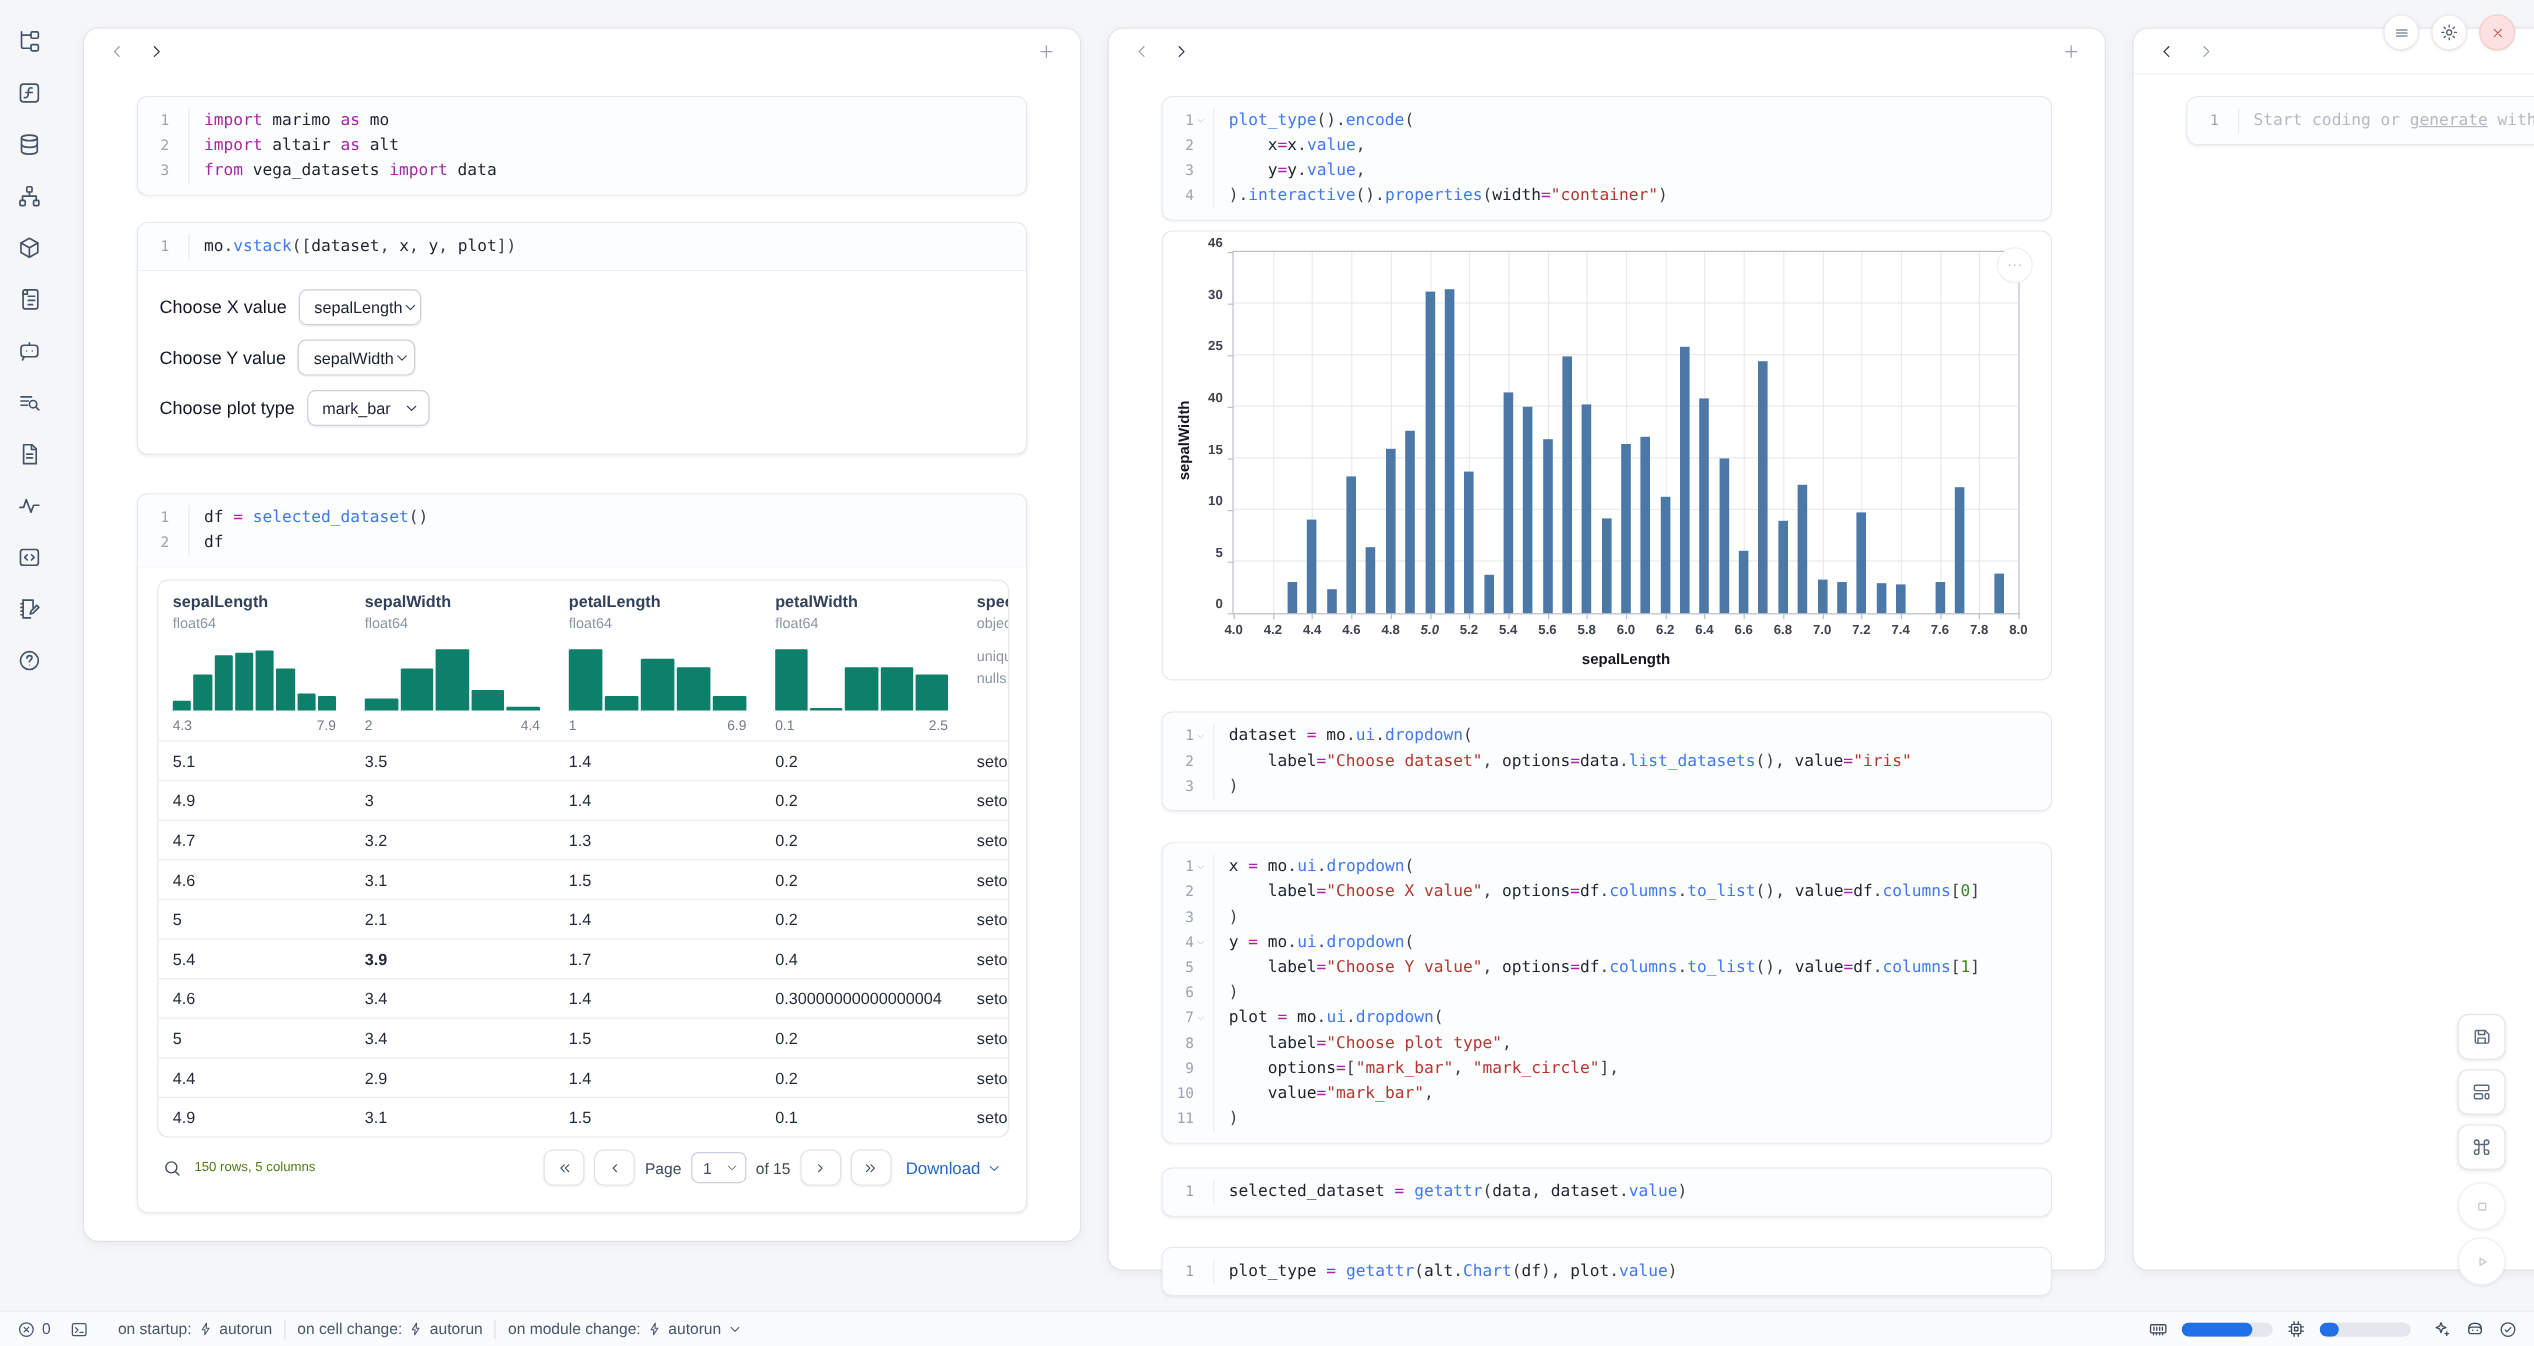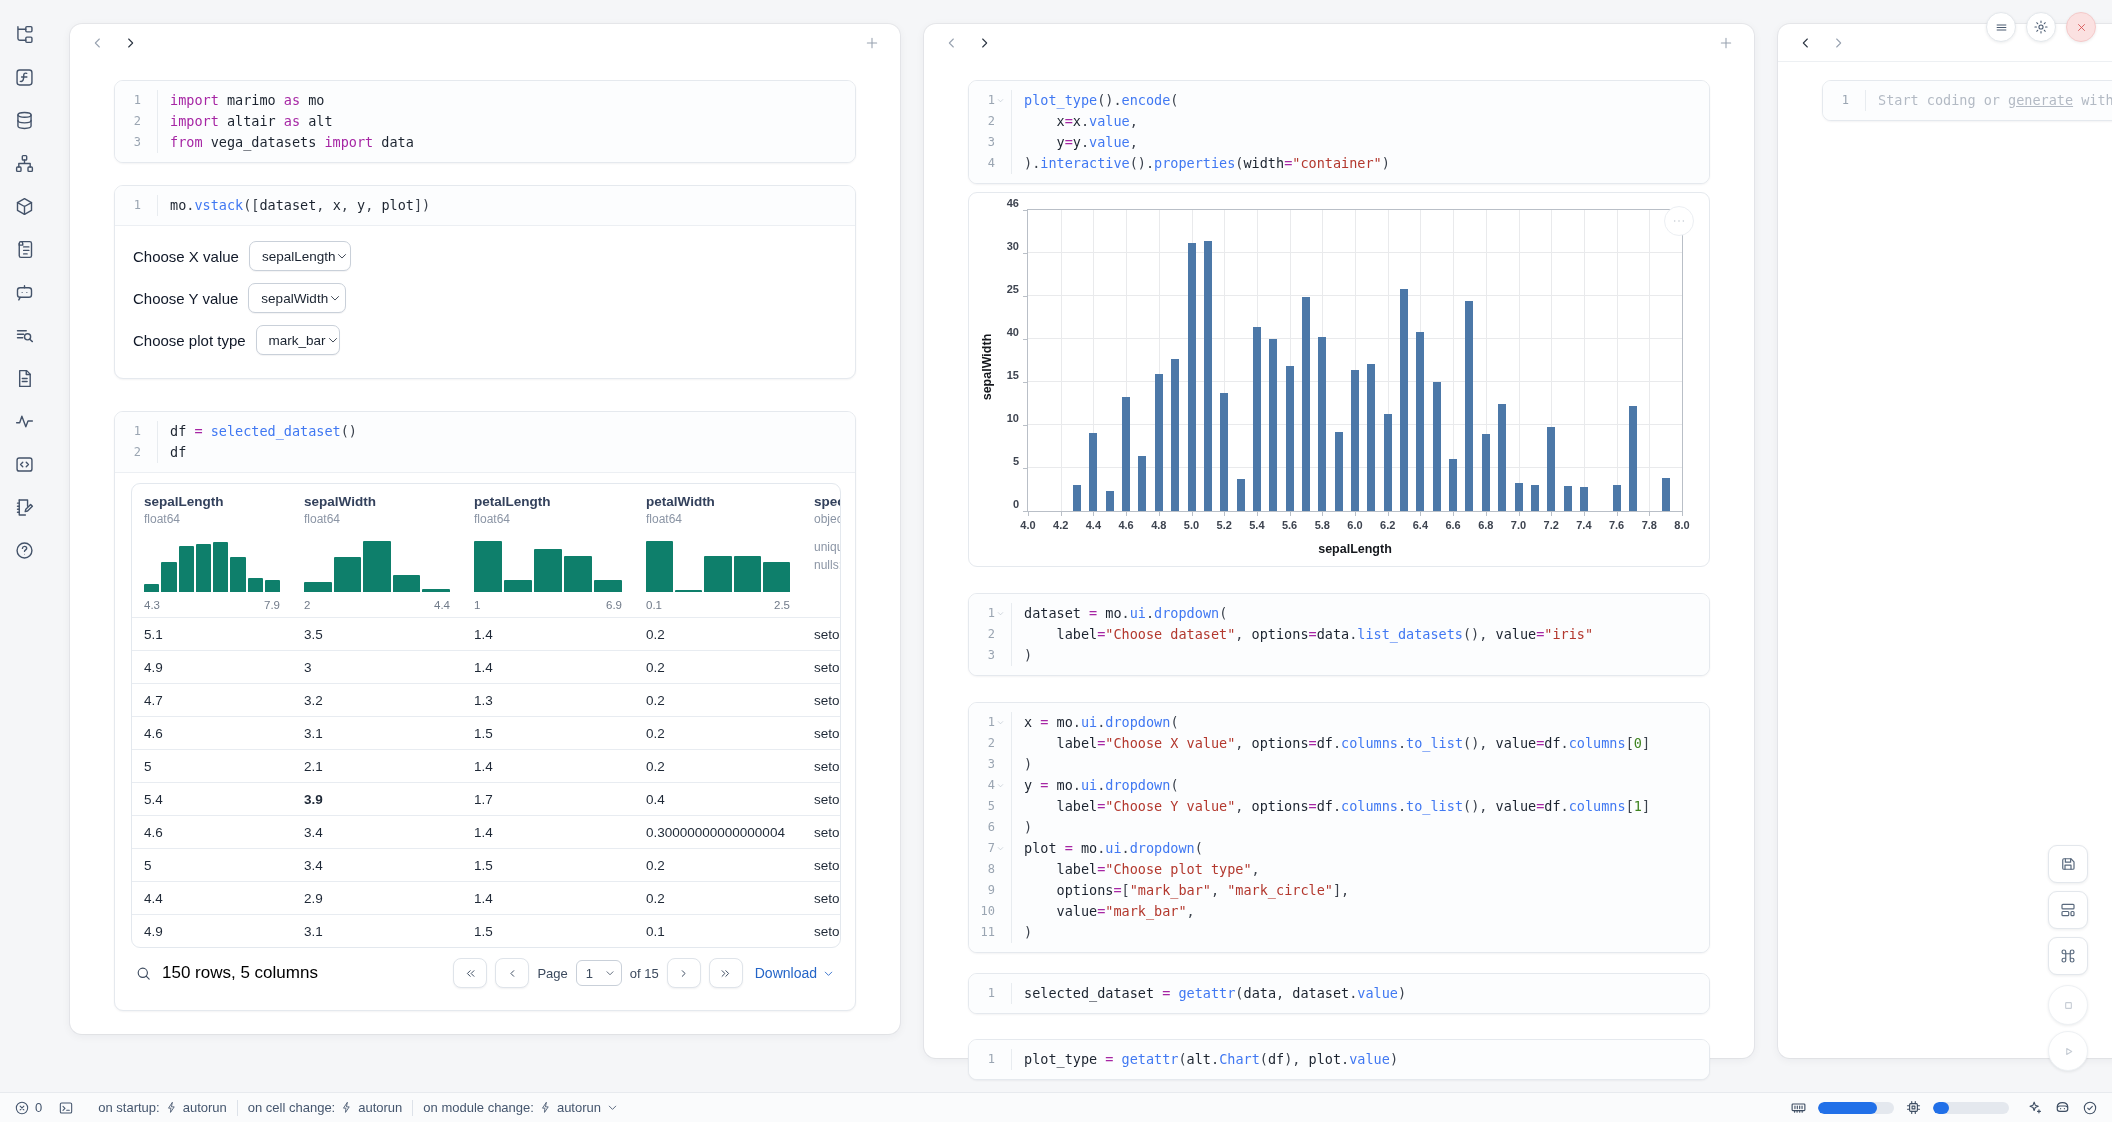--- a/index.html
+++ b/index.html
@@ -42,21 +42,21 @@
 .th{padding:10px 12px 6px;flex:none}
 .th-name{font-weight:bold;font-size:13.5px;color:#33415c}
 .th-type{font-size:12px;color:#8b95a5;margin-top:3px}
 .hist{height:54px;display:flex;align-items:flex-end;gap:2px;margin-top:12px}
 .hist i{flex:1;background:#0e7f6b;border-radius:1px 1px 0 0;display:block}
 .hist-range{display:flex;justify-content:space-between;font-size:11.5px;color:#707a89;margin-top:7px}
 .th-stats{font-size:12px;color:#8b95a5;margin-top:12px;line-height:18px}
 .tr{display:flex;border-top:1px solid #e8ecf1;height:33px;align-items:center}
 .td{padding:0 12px;font-size:13.5px;color:#1f2937;flex:none;white-space:nowrap;overflow:hidden}
 .tbl-footer{display:flex;align-items:center;height:50px;padding:0 4px;gap:8px;font-size:13px;color:#3c4a5e}
-.tbl-footer .summary{font-size:17px;color:#000000;margin-left:2px}
+.tbl-footer .summary{font-size:11px;color:#4d7c0f;margin-left:2px}
 .pg-btn{width:34px;height:30px;border:1px solid #dfe4ea;border-radius:8px;background:#fff;display:inline-flex;align-items:center;justify-content:center;color:#3f4e63;box-shadow:0 1px 2px rgba(16,24,40,.06);cursor:pointer}
 .page-select{height:26px;min-width:46px;border:1px solid #c9d0d9;border-radius:6px;background:#fff;display:inline-flex;align-items:center;justify-content:space-between;padding:0 5px 0 9px;font-size:13px;cursor:pointer}
 .download{display:inline-flex;align-items:center;gap:5px;color:#2465c8;font-size:14px;margin-left:4px;cursor:pointer}
 
 #chart-box{position:relative;height:375px;border:1px solid #e5e9ee;border-radius:9px;background:#fff;margin:8px 0 26px}
 .plot{position:absolute;left:58px;top:16px;right:26px;bottom:54px;border:1px solid #b9bfc7}
 .gx,.tick-x{position:absolute;width:1px;background:#e9eaec;top:0;bottom:0}
 .gy{position:absolute;left:0;right:0;height:1px;background:#e9eaec}
 .tick-x{top:100%;height:5px;background:#b9bfc7}
 .tick-y{position:absolute;right:100%;width:5px;height:1px;background:#b9bfc7}
@@ -278,21 +278,21 @@
               <span>sepalWidth</span>
               <span class="ic">
                 <svg viewBox="0 0 24 24" width="14" height="14" fill="none" stroke="currentColor" stroke-width="1.6" stroke-linecap="round" stroke-linejoin="round">
                   <path d="M6 9.5l6 6 6-6"></path>
                 </svg>
               </span>
             </div>
           </div>
           <div class="ctrl-row">
             <span class="ctrl-label">Choose plot type</span>
-            <div class="select" style="width: 84px;">
+            <div class="select" style="width: 102px;">
               <span>mark_bar</span>
               <span class="ic">
                 <svg viewBox="0 0 24 24" width="14" height="14" fill="none" stroke="currentColor" stroke-width="1.6" stroke-linecap="round" stroke-linejoin="round">
                   <path d="M6 9.5l6 6 6-6"></path>
                 </svg>
               </span>
             </div>
           </div>
         </div>
       </div>
@@ -579,21 +579,21 @@
           <div class="tick-x" style="left: 65.4px;"></div>
           <div class="xt" style="left: 65.4px;">4.4</div>
           <div class="gx" style="left: 98.1px;"></div>
           <div class="tick-x" style="left: 98.1px;"></div>
           <div class="xt" style="left: 98.1px;">4.6</div>
           <div class="gx" style="left: 130.8px;"></div>
           <div class="tick-x" style="left: 130.8px;"></div>
           <div class="xt" style="left: 130.8px;">4.8</div>
           <div class="gx" style="left: 163.5px;"></div>
           <div class="tick-x" style="left: 163.5px;"></div>
-          <div class="xt" style="left: 163.5px;">5.0</div>
+          <div class="xt" style="left: 163.5px; font-style: italic;">5.0</div>
           <div class="gx" style="left: 196.2px;"></div>
           <div class="tick-x" style="left: 196.2px;"></div>
           <div class="xt" style="left: 196.2px;">5.2</div>
           <div class="gx" style="left: 228.9px;"></div>
           <div class="tick-x" style="left: 228.9px;"></div>
           <div class="xt" style="left: 228.9px;">5.4</div>
           <div class="gx" style="left: 261.6px;"></div>
           <div class="tick-x" style="left: 261.6px;"></div>
           <div class="xt" style="left: 261.6px;">5.6</div>
           <div class="gx" style="left: 294.3px;"></div>

